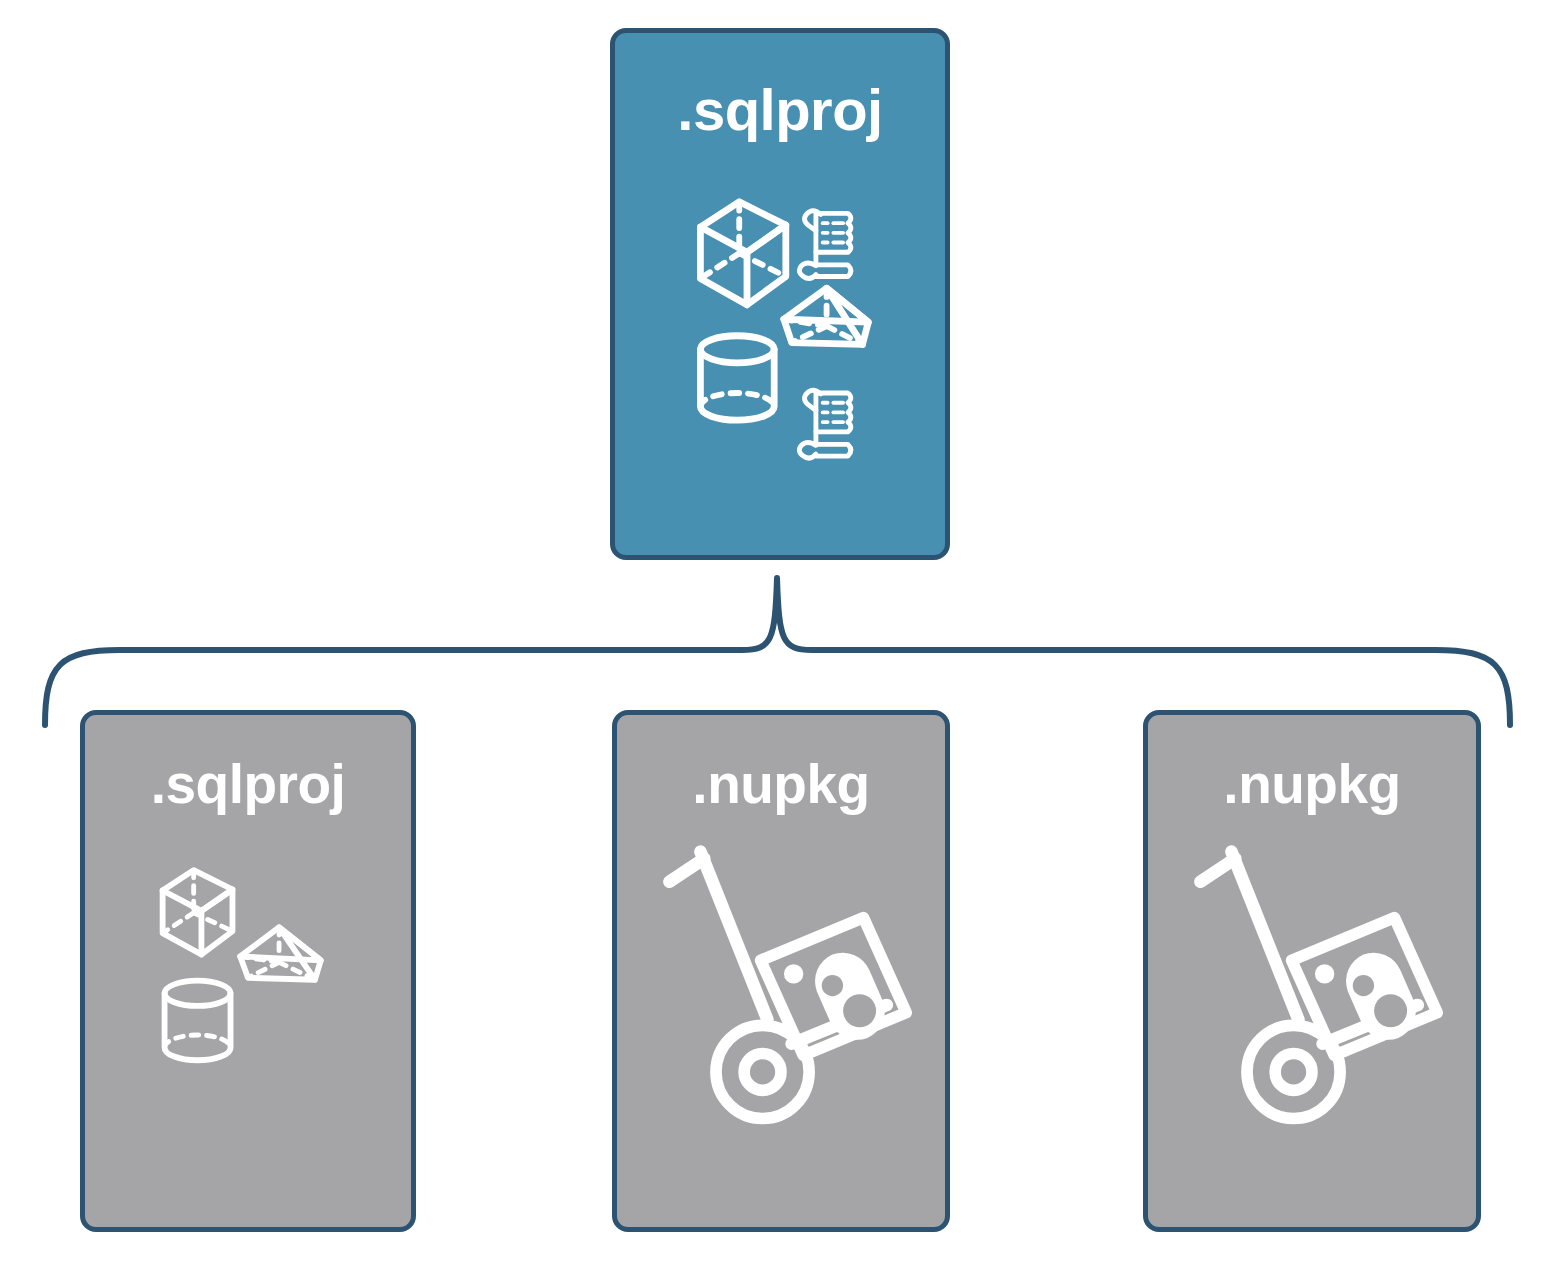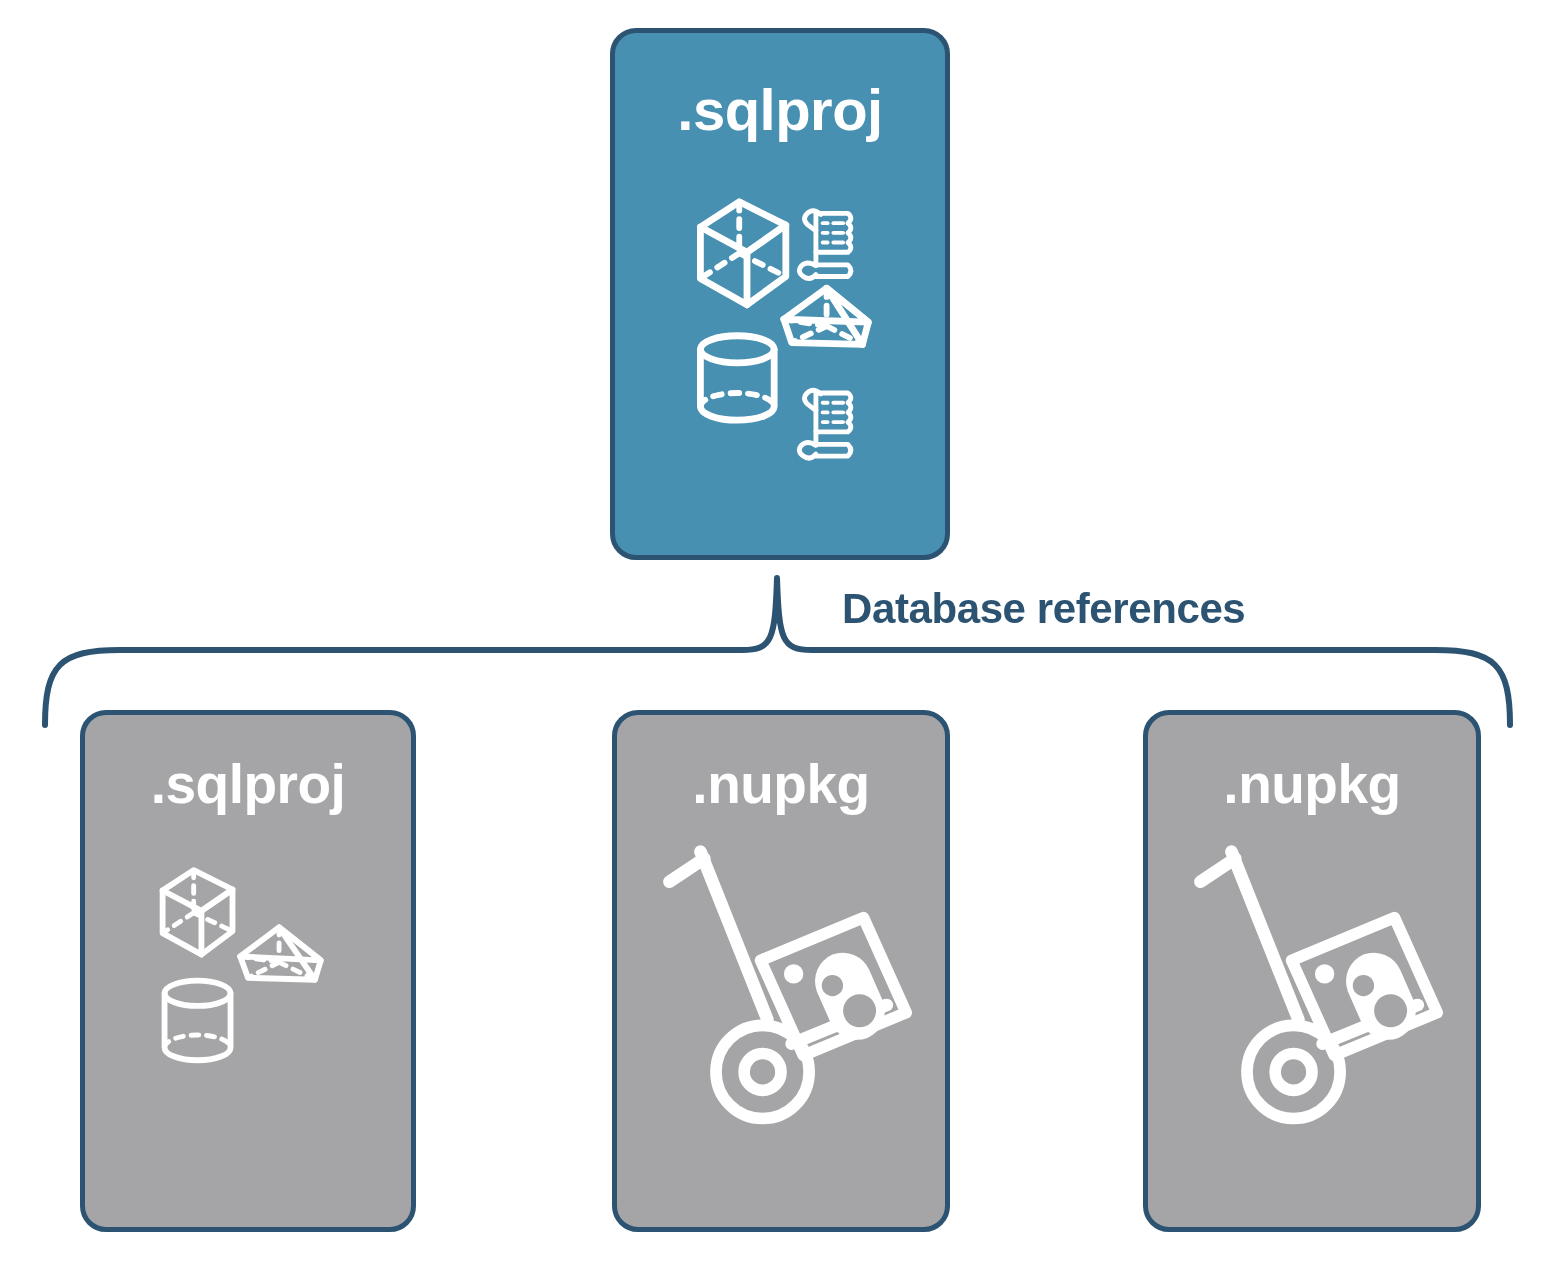--- a/index.html
+++ b/index.html
@@ -22,21 +22,21 @@
     position: absolute;
     left: 0;
     top: 0;
     width: 1566px;
     height: 1274px;
   }
   .card {
     position: absolute;
     box-sizing: border-box;
     border: 5px solid #2C5472;
-    border-radius: 26px;
+    border-radius: 16px;
   }
   .card-title {
     position: absolute;
     left: 0;
     right: 0;
     text-align: center;
     color: #ffffff;
     font-weight: bold;
     letter-spacing: -0.5px;
     line-height: 1;
@@ -168,21 +168,20 @@
   <svg class="layer" viewBox="0 0 1566 1274">
     <path d="M45,725
              C45,665 60,650 120,650
              L742,650
              C772,650 775,640 777,578
              C779,640 782,650 812,650
              L1435,650
              C1495,650 1510,665 1510,725" fill="none" stroke="#2C5472" stroke-width="6" stroke-linecap="round" stroke-linejoin="round"></path>
   </svg>
 
-  <div id="brace-label">Database references</div>
 
   <div class="card card-bottom" id="card-sqlproj-ref">
     <div class="card-title">.sqlproj</div>
 
     <svg class="card-art" viewBox="0 0 336 522">
       <g fill="none" stroke="#ffffff" stroke-width="6" stroke-linecap="round" stroke-linejoin="round">
 
         <g>
           <polygon points="80,178 112,157 152,177 120,199"></polygon>
           <polyline points="80,178 80,222 120,244 120,199"></polyline>

